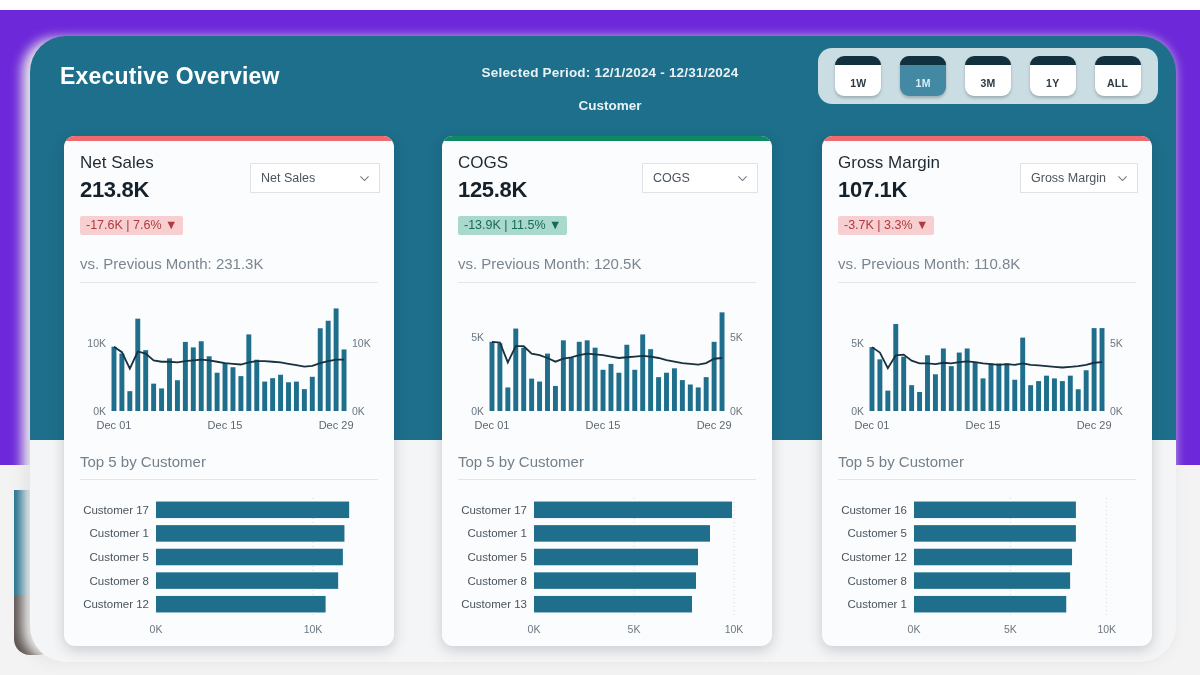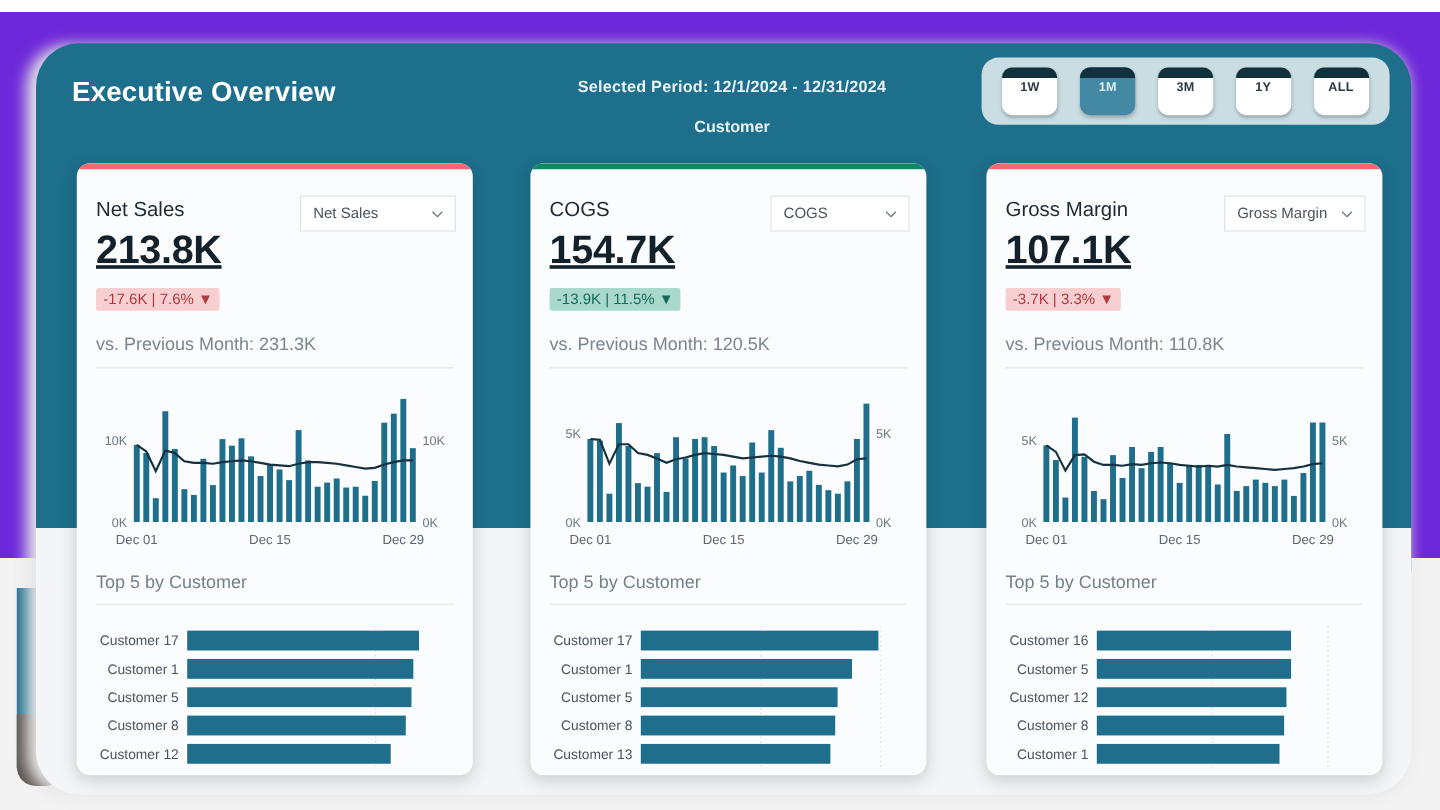--- a/index.html
+++ b/index.html
@@ -68,21 +68,21 @@
     display: flex; align-items: center; justify-content: space-around;
     padding: 0 8px;
   }
   .range-btn {
     position: relative;
     width: 46px; height: 40px;
     border-radius: 9px;
     background: #ffffff;
     box-shadow: 0 2px 3px rgba(0,0,0,.22);
     display: flex; align-items: flex-end; justify-content: center;
-    padding-bottom: 17px;
+    padding-bottom: 7px;
     cursor: pointer;
     overflow: hidden;
   }
   .range-btn::before {
     content: ""; position: absolute; left: 0; top: 0; width: 100%; height: 9px;
     background: #10313d;
   }
   .range-btn span {
     font-size: 10.5px; font-weight: bold; color: #2b3a44; letter-spacing: .3px;
   }
@@ -96,24 +96,24 @@
     border-radius: 11px;
     box-shadow: 0 4px 14px rgba(20,40,60,.20);
     overflow: hidden;
   }
   #card-0 { left: 64px; }
   #card-1 { left: 442px; }
   #card-2 { left: 822px; }
 
   .card-accent { height: 5px; width: 100%; border-radius: 11px 11px 0 0; }
 
-  .card-body { padding: 20px 16px 0 16px; position: relative; height: 505px; }
+  .card-body { padding: 8px 16px 0 16px; position: relative; height: 505px; }
 
   .kpi-title { font-size: 17px; color: #1e2a33; margin-top: 4px; }
-  .kpi-value { font-size: 33px; font-weight: bold; color: #14202a; margin-top: 4px; letter-spacing: -.3px; text-decoration: underline;}
+  .kpi-value { font-size: 22px; font-weight: bold; color: #14202a; margin-top: 4px; letter-spacing: -.3px;}
 
   .delta-badge {
     display: inline-block; margin-top: 13px;
     padding: 2px 6px 3px 6px; font-size: 12.5px; border-radius: 2px;
   }
   .delta-neg { background: #f7cfd0; color: #b03a3e; }
   .delta-pos { background: #a8d9cc; color: #17695a; }
 
   .prev-text {
     margin-top: 20px; font-size: 15px; color: #7b8590;
@@ -260,21 +260,21 @@
             <text x="69" y="94.60" text-anchor="end" class="cat-lbl">Customer 8</text>
             <rect x="76" y="105.94" width="169.60" height="16.52" fill="#1f6e8c"></rect>
             <text x="69" y="118.20" text-anchor="end" class="cat-lbl">Customer 12</text>
           </svg></div>
       </div>
     </div>
   <div class="card" id="card-1">
       <div class="card-accent" style="background: rgb(14, 138, 99);"></div>
       <div class="card-body">
         <div class="kpi-title">COGS</div>
-        <div class="kpi-value">154.7K</div>
+        <div class="kpi-value">125.8K</div>
         <div><span class="delta-badge delta-pos">-13.9K | 11.5% ▼</span></div>
         <div class="prev-text">vs. Previous Month: 120.5K</div>
         <div class="kpi-select">
           <span class="lbl">COGS</span>
           <span class="chev">
             <svg viewBox="0 0 16 16" width="13" height="13">
               <path d="M3 5.5 L8 10.5 L13 5.5" fill="none" stroke="#6b757f" stroke-width="1.3"></path>
             </svg>
           </span>
         </div>

